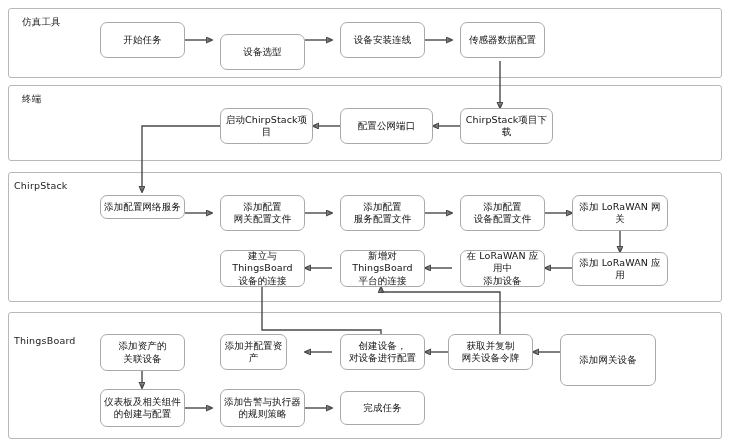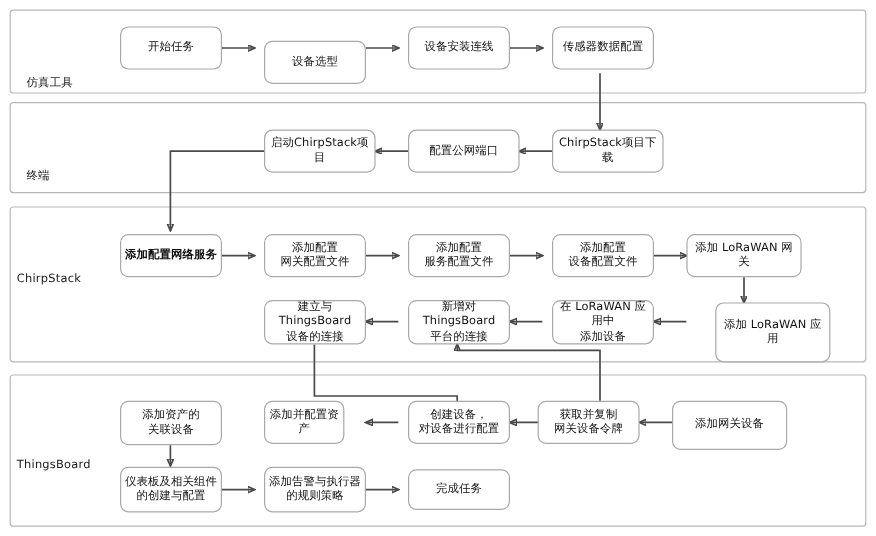--- a/index.html
+++ b/index.html
@@ -17,21 +17,20 @@
     border-radius:3px;
     background:#ffffff;
     box-sizing:border-box;
   }
   .lane-label{
     position:absolute;
     font-size:9.5px;
     color:#1a1a1a;
     white-space:nowrap;
     letter-spacing:0.2px;
-    margin-top:47px;
   }
 
   
   .node{
     position:absolute;
     box-sizing:border-box;
     border:1px solid #a9a9a9;
     border-radius:7px;
     background:#ffffff;
     display:flex;
@@ -128,50 +127,50 @@
   <div class="node" style="left:220px;top:108px;width:93px;height:36px;">
     <span>启动ChirpStack项目</span>
   </div>
   <div class="node" style="left:340px;top:108px;width:93px;height:36px;">
     <span>配置公网端口</span>
   </div>
   <div class="node" style="left:460px;top:108px;width:93px;height:36px;">
     <span>ChirpStack项目下载</span>
   </div>
 
-  <div class="node" style="left:100px;top:195px;width:85px;height:36px;font-weight:bold;">
+  <div class="node" style="left:100px;top:195px;width:85px;height:24px;">
     <span>添加配置网络服务</span>
   </div>
   <div class="node" style="left:220px;top:195px;width:85px;height:36px;">
     <span>添加配置<br>网关配置文件</span>
   </div>
   <div class="node" style="left:340px;top:195px;width:85px;height:36px;">
     <span>添加配置<br>服务配置文件</span>
   </div>
   <div class="node" style="left:460px;top:195px;width:85px;height:36px;">
     <span>添加配置<br>设备配置文件</span>
   </div>
   <div class="node" style="left:572px;top:195px;width:96px;height:36px;">
     <span>添加 LoRaWAN 网关</span>
   </div>
 
-  <div class="node" style="left:572px;top:252px;width:96px;height:50px;margin-left:24px;">
+  <div class="node" style="left:572px;top:252px;width:96px;height:34px;">
     <span>添加 LoRaWAN 应用</span>
   </div>
   <div class="node" style="left:460px;top:250px;width:85px;height:37px;">
     <span>在 LoRaWAN 应用中<br>添加设备</span>
   </div>
   <div class="node" style="left:340px;top:250px;width:85px;height:37px;">
     <span>新增对ThingsBoard<br>平台的连接</span>
   </div>
   <div class="node" style="left:220px;top:250px;width:85px;height:37px;">
     <span>建立与ThingsBoard<br>设备的连接</span>
   </div>
 
-  <div class="node" style="left:560px;top:334px;width:96px;height:41px;">
+  <div class="node" style="left:560px;top:334px;width:96px;height:52px;">
     <span>添加网关设备</span>
   </div>
   <div class="node" style="left:448px;top:334px;width:85px;height:36px;">
     <span>获取并复制<br>网关设备令牌</span>
   </div>
   <div class="node" style="left:340px;top:334px;width:85px;height:36px;">
     <span>创建设备，<br>对设备进行配置</span>
   </div>
   <div class="node" style="left:220px;top:334px;width:67px;height:36px;">
     <span>添加并配置资产</span>

